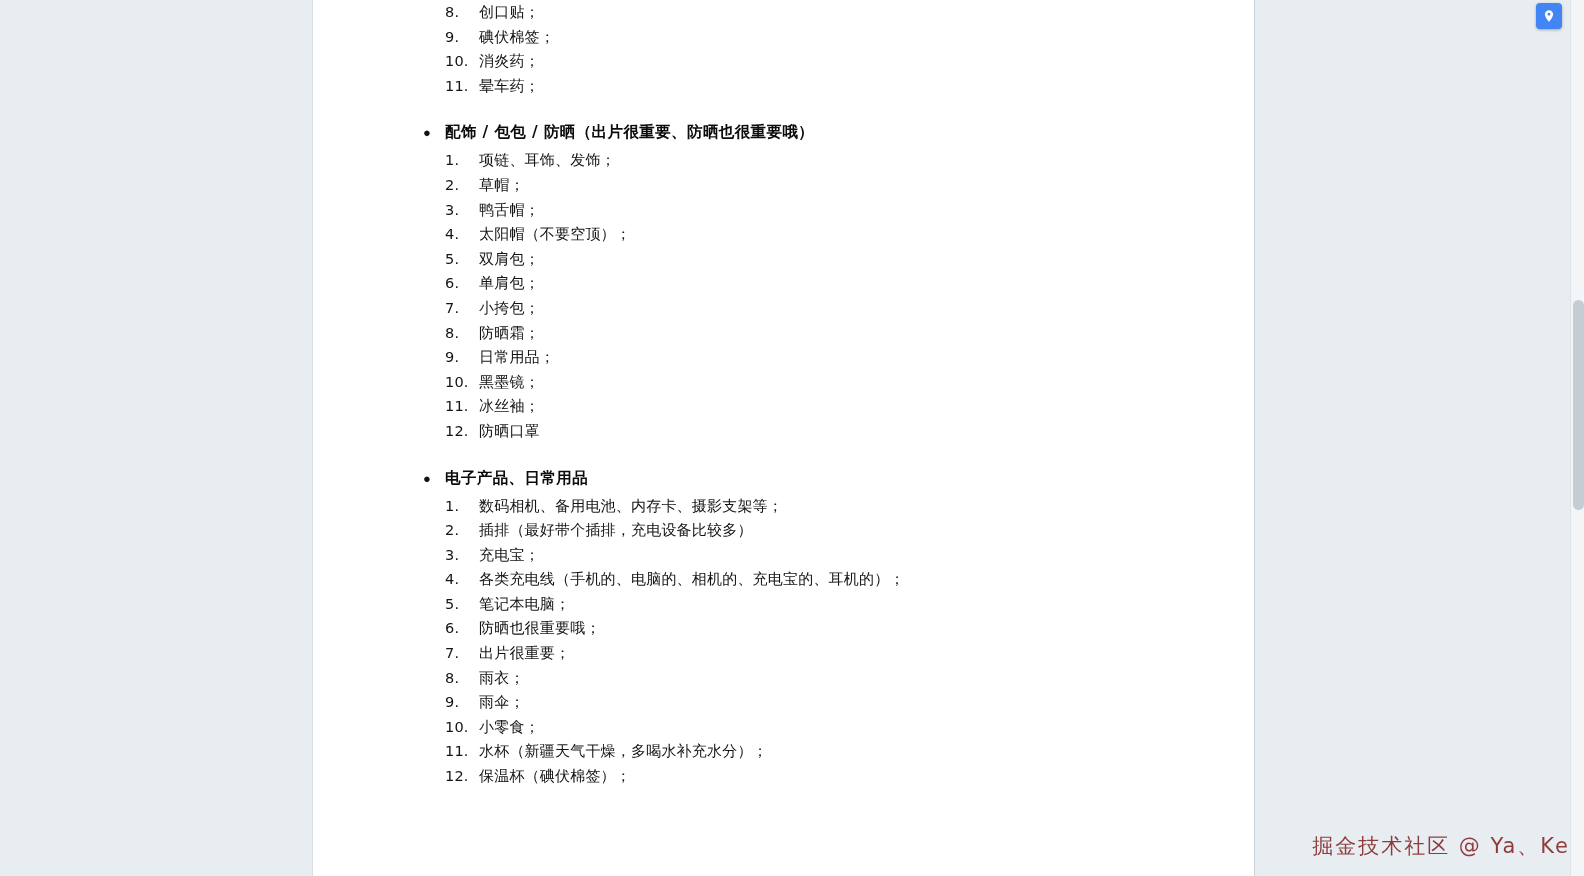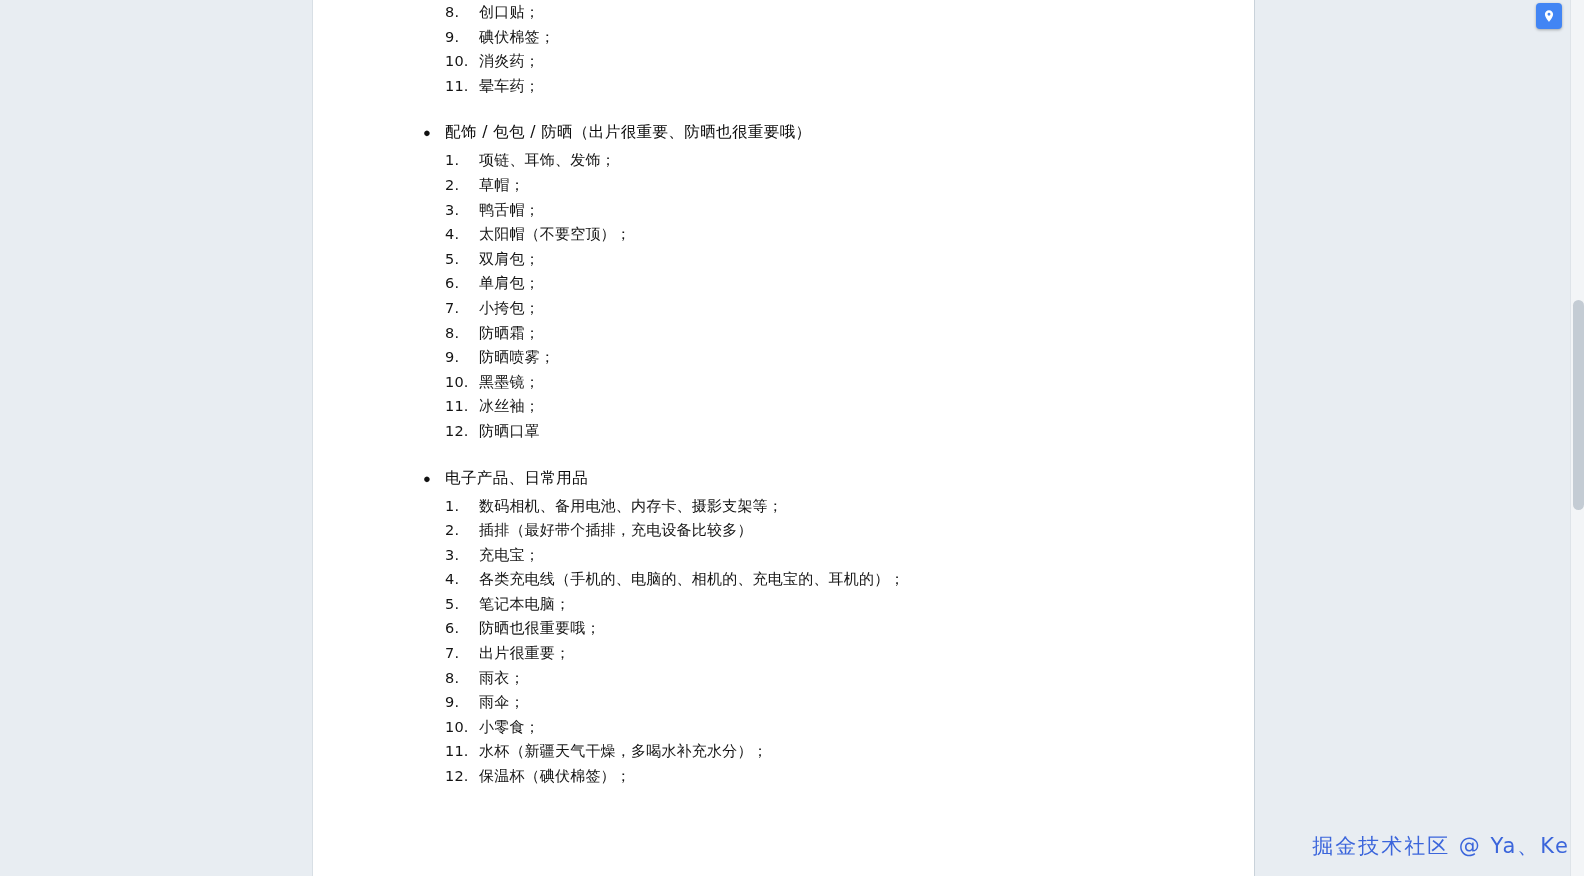--- a/index.html
+++ b/index.html
@@ -125,40 +125,40 @@
   }
   .bullet-dot {
     width: 22px;
     flex: none;
     font-size: 13px;
     line-height: 22px;
     color: #111;
     margin-left: -22px;
   }
   .bullet-title {
-    font-weight: normal;
+    font-weight: bold;
     font-size: 15.5px;
     line-height: 24px;
     color: #0b0b0b;
     font-family: "DejaVu Sans", "Liberation Sans", sans-serif;
     letter-spacing: .4px;
   }
 
   .group { margin-left: 22px; }
   .sub-list { margin-top: 2px; }
 
   .first-block { padding-top: 0; }
 
   
   .watermark {
     position: absolute;
     right: 14px;
     bottom: 16px;
     font-size: 21px;
-    color: #1d4ed8;
+    color: #7f1d1d;
     opacity: .85;
     letter-spacing: 2px;
     font-family: "DejaVu Sans", "Liberation Sans", sans-serif;
     white-space: nowrap;
   }
 </style>
 </head>
 <body>
 
 <div class="viewport">
@@ -223,21 +223,21 @@
               <li class="ol-item">
                 <span class="ol-num">7.</span>
                 <span class="ol-txt">小挎包；</span>
               </li>
               <li class="ol-item">
                 <span class="ol-num">8.</span>
                 <span class="ol-txt">防晒霜；</span>
               </li>
               <li class="ol-item">
                 <span class="ol-num">9.</span>
-                <span class="ol-txt">防晒喷雾；</span>
+                <span class="ol-txt">日常用品；</span>
               </li>
               <li class="ol-item">
                 <span class="ol-num">10.</span>
                 <span class="ol-txt">黑墨镜；</span>
               </li>
               <li class="ol-item">
                 <span class="ol-num">11.</span>
                 <span class="ol-txt">冰丝袖；</span>
               </li>
               <li class="ol-item">

